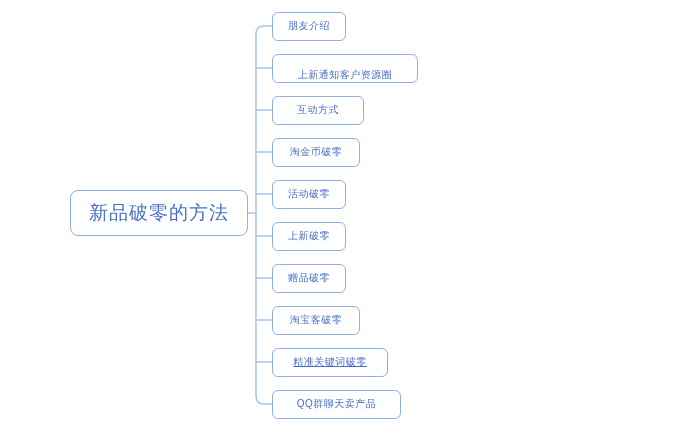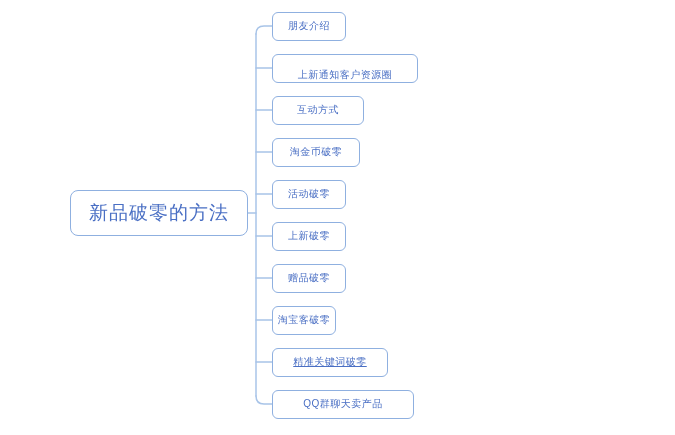--- a/index.html
+++ b/index.html
@@ -93,24 +93,24 @@
       </div>
       <div class="node branch-node" style="top: 179.5px; width: 74px;">
         <span>活动破零</span>
       </div>
       <div class="node branch-node" style="top: 221.5px; width: 74px; font-family: Liberation Mono, monospace;">
         <span>上新破零</span>
       </div>
       <div class="node branch-node" style="top: 263.5px; width: 74px;">
         <span>赠品破零</span>
       </div>
-      <div class="node branch-node" style="top: 305.5px; width: 64px;">
+      <div class="node branch-node" style="top: 305.5px; width: 88px;">
         <span>淘宝客破零</span>
       </div>
       <div class="node branch-node" style="top: 347.5px; width: 116px; text-decoration: underline;">
         <span>精准关键词破零</span>
       </div>
-      <div class="node branch-node" style="top: 389.5px; width: 142px;">
+      <div class="node branch-node" style="top: 389.5px; width: 129px;">
         <span>QQ群聊天卖产品</span>
       </div>
     </div>
 
 </div>
 
 </body></html>

